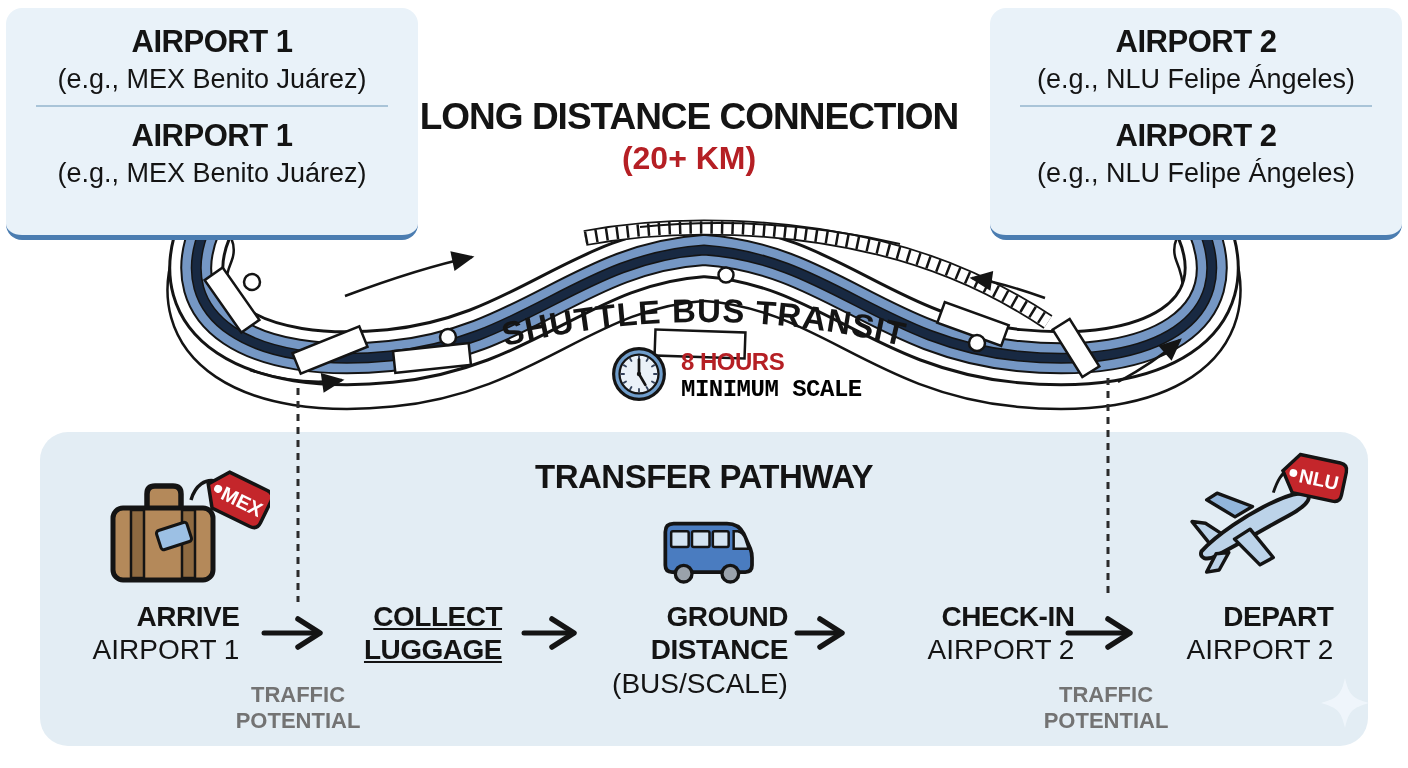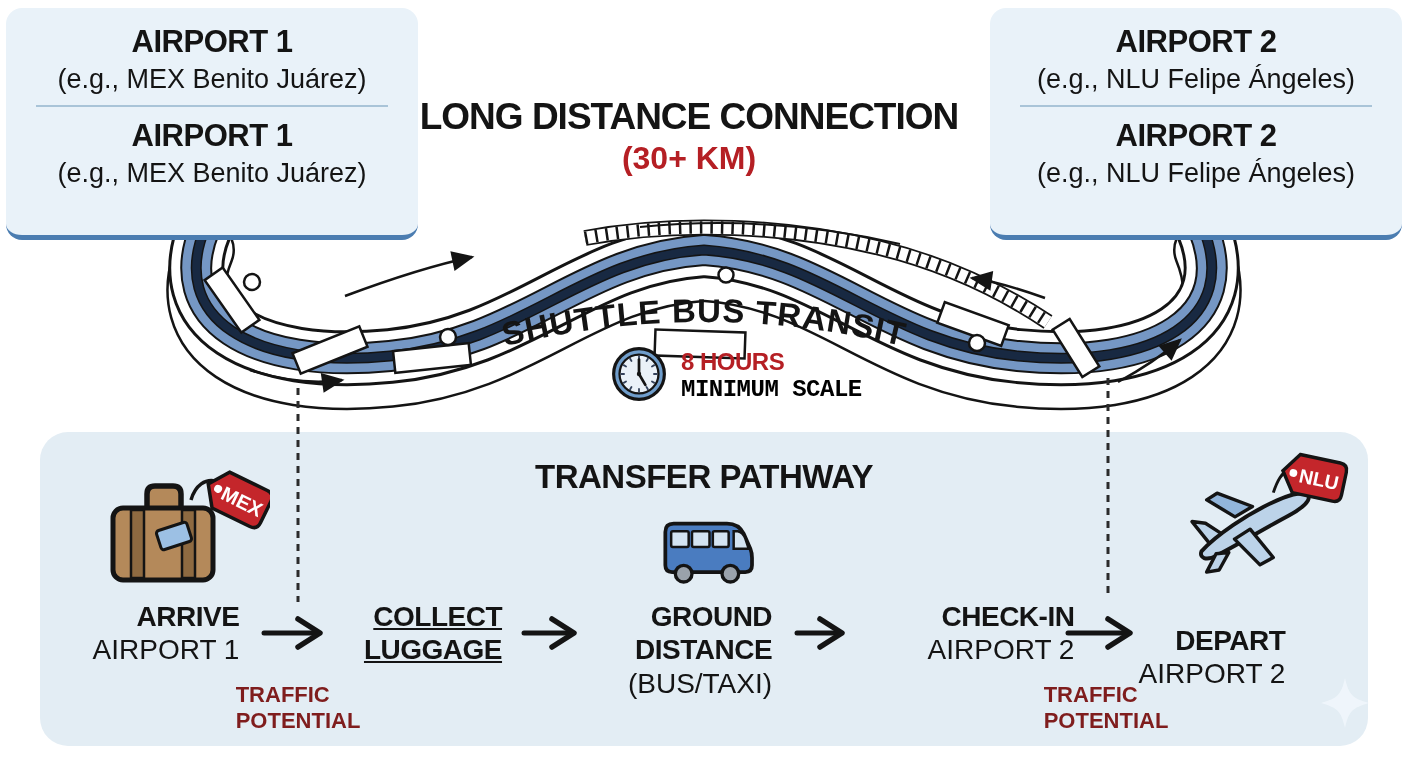--- a/index.html
+++ b/index.html
@@ -22,21 +22,21 @@
   
   .panel{position:absolute;left:40px;top:432px;width:1328px;height:314px;background:#e3edf4;
     border-radius:28px;z-index:1;}
   .panel .ptitle{position:absolute;left:50%;transform:translateX(-50%);top:26px;
     font-size:33px;font-weight:700;letter-spacing:-.5px;white-space:nowrap;}
   .step{position:absolute;top:168px;transform:translateX(-50%);text-align:right;white-space:nowrap;}
   .step .l1{font-size:28px;font-weight:700;line-height:33px;letter-spacing:-.5px;}
   .step .l2b{font-size:28px;font-weight:700;line-height:33px;letter-spacing:-.5px;}
   .step .l2{font-size:28px;font-weight:400;line-height:33px;}
   .step .l3{font-size:28px;font-weight:400;line-height:35px;}
-  .traffic{position:absolute;top:250px;transform:translateX(-50%);text-align:left;color:#7f1d1d;
+  .traffic{position:absolute;top:250px;transform:translateX(-50%);text-align:center;color:#737373;
     font-size:22px;font-weight:700;line-height:26px;white-space:nowrap;}
   
   .icon-abs{position:absolute;z-index:4;}
   svg{display:block;}
   #art{position:absolute;left:0;top:0;z-index:2;pointer-events:none;}
 </style>
 </head>
 <body>
 
 <div id="canvas">
@@ -48,27 +48,27 @@
       <div class="l1">ARRIVE</div>
       <div class="l2">AIRPORT 1</div>
     </div>
     <div class="step" style="left:393px;text-decoration:underline;">
       <div class="l1">COLLECT</div>
       <div class="l2b">LUGGAGE</div>
     </div>
     <div class="step" style="left:660px;">
       <div class="l1">GROUND</div>
       <div class="l2b">DISTANCE</div>
-      <div class="l3">(BUS/TAXI)</div>
+      <div class="l3">(BUS/SCALE)</div>
     </div>
     <div class="step" style="left:937px;margin-left:24px;">
       <div class="l1">CHECK-IN</div>
       <div class="l2">AIRPORT 2</div>
     </div>
-    <div class="step" style="left:1172px;margin-top:24px;">
+    <div class="step" style="left:1220px;">
       <div class="l1">DEPART</div>
       <div class="l2">AIRPORT 2</div>
     </div>
 
     <div class="traffic" style="left:258px;">
       <div>TRAFFIC</div>
       <div>POTENTIAL</div>
     </div>
     <div class="traffic" style="left:1066px;">
       <div>TRAFFIC</div>
@@ -159,21 +159,21 @@
   <div class="apbox" style="left:990px;">
     <div class="name">AIRPORT 2</div>
     <div class="ex">(e.g., NLU Felipe Ángeles)</div>
     <div class="divider"></div>
     <div class="name" style="padding-top:0;">AIRPORT 2</div>
     <div class="ex">(e.g., NLU Felipe Ángeles)</div>
   </div>
 
   <div class="conn">
     <div class="t">LONG DISTANCE CONNECTION</div>
-    <div class="d">(30+ KM)</div>
+    <div class="d">(20+ KM)</div>
   </div>
 
   <div class="icon-abs" style="left:610px;top:345px;">
     <svg width="58" height="58" viewBox="0 0 64 64">
       <circle cx="32" cy="32" r="28" fill="#6f9dcb" stroke="#141414" stroke-width="3.5"></circle>
       <circle cx="32" cy="32" r="21.5" fill="#eaf1f8" stroke="#141414" stroke-width="2.5"></circle>
       <g stroke="#33415a" stroke-width="2" stroke-linecap="round">
         <line x1="32" y1="12.5" x2="32" y2="15.5"></line>
           <line x1="41.8" y1="15.1" x2="40.3" y2="17.7"></line>
         <line x1="48.9" y1="22.2" x2="46.3" y2="23.7"></line>

